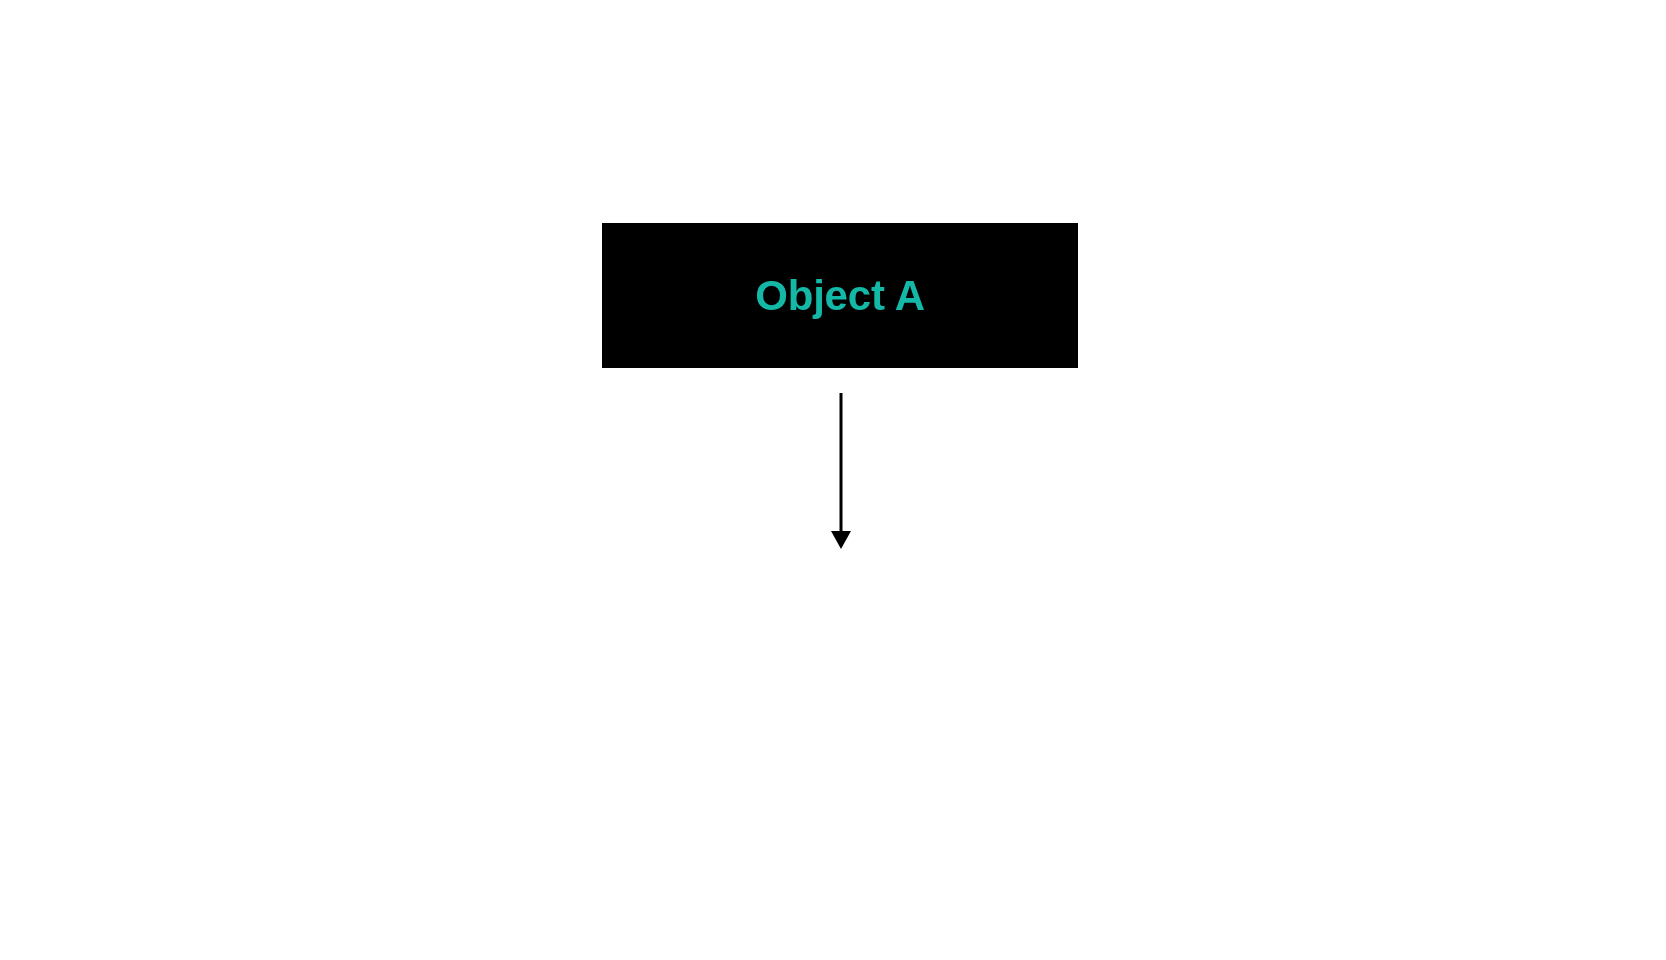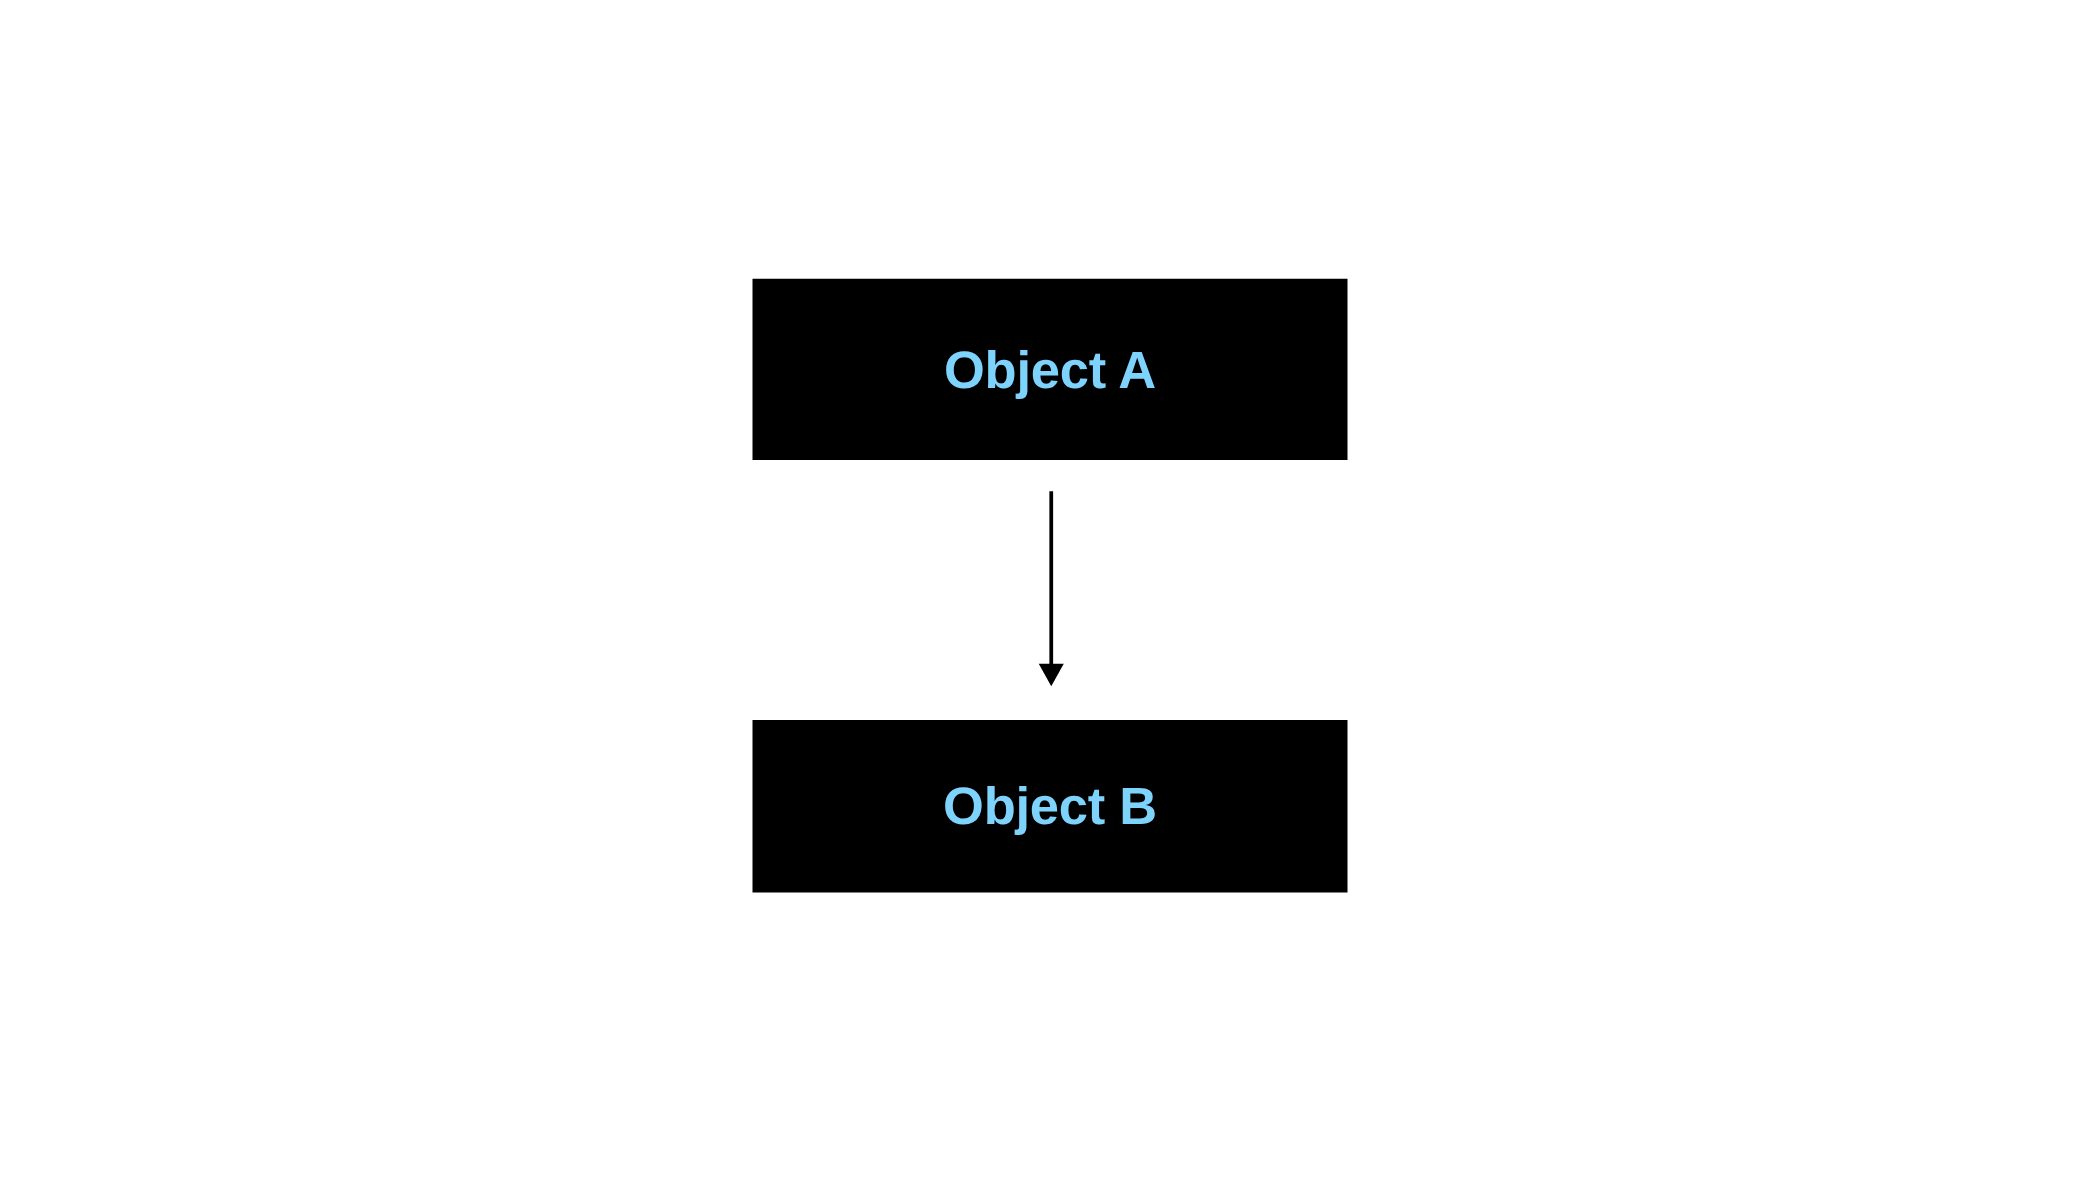--- a/index.html
+++ b/index.html
@@ -31,21 +31,21 @@
     justify-content: center;
     box-sizing: border-box;
   }
 
   .node-label {
     font-family: "Liberation Sans", sans-serif;
     font-size: 42px;
     font-weight: 700;
     line-height: 1;
     letter-spacing: -0.2px;
-    color: #7dd3fc;
+    color: #14b8a6;
     white-space: nowrap;
     user-select: none;
   }
 
   #node-object-a {
     left: 602px;
     top: 223px;
     width: 476px;
     height: 145px;
   }
@@ -85,17 +85,14 @@
 
   <div class="node-box" id="node-object-a">
     <span class="node-label">Object A</span>
   </div>
 
   <svg id="edge-a-to-b" viewBox="0 0 1666 960" xmlns="http://www.w3.org/2000/svg">
     <line class="edge-line" x1="841" y1="393" x2="841" y2="536"></line>
     <polygon class="edge-arrowhead" points="841,549 831,531 851,531"></polygon>
   </svg>
 
-  <div class="node-box" id="node-object-b">
-    <span class="node-label">Object B</span>
-  </div>
 
 </div>
 
 </body></html>

